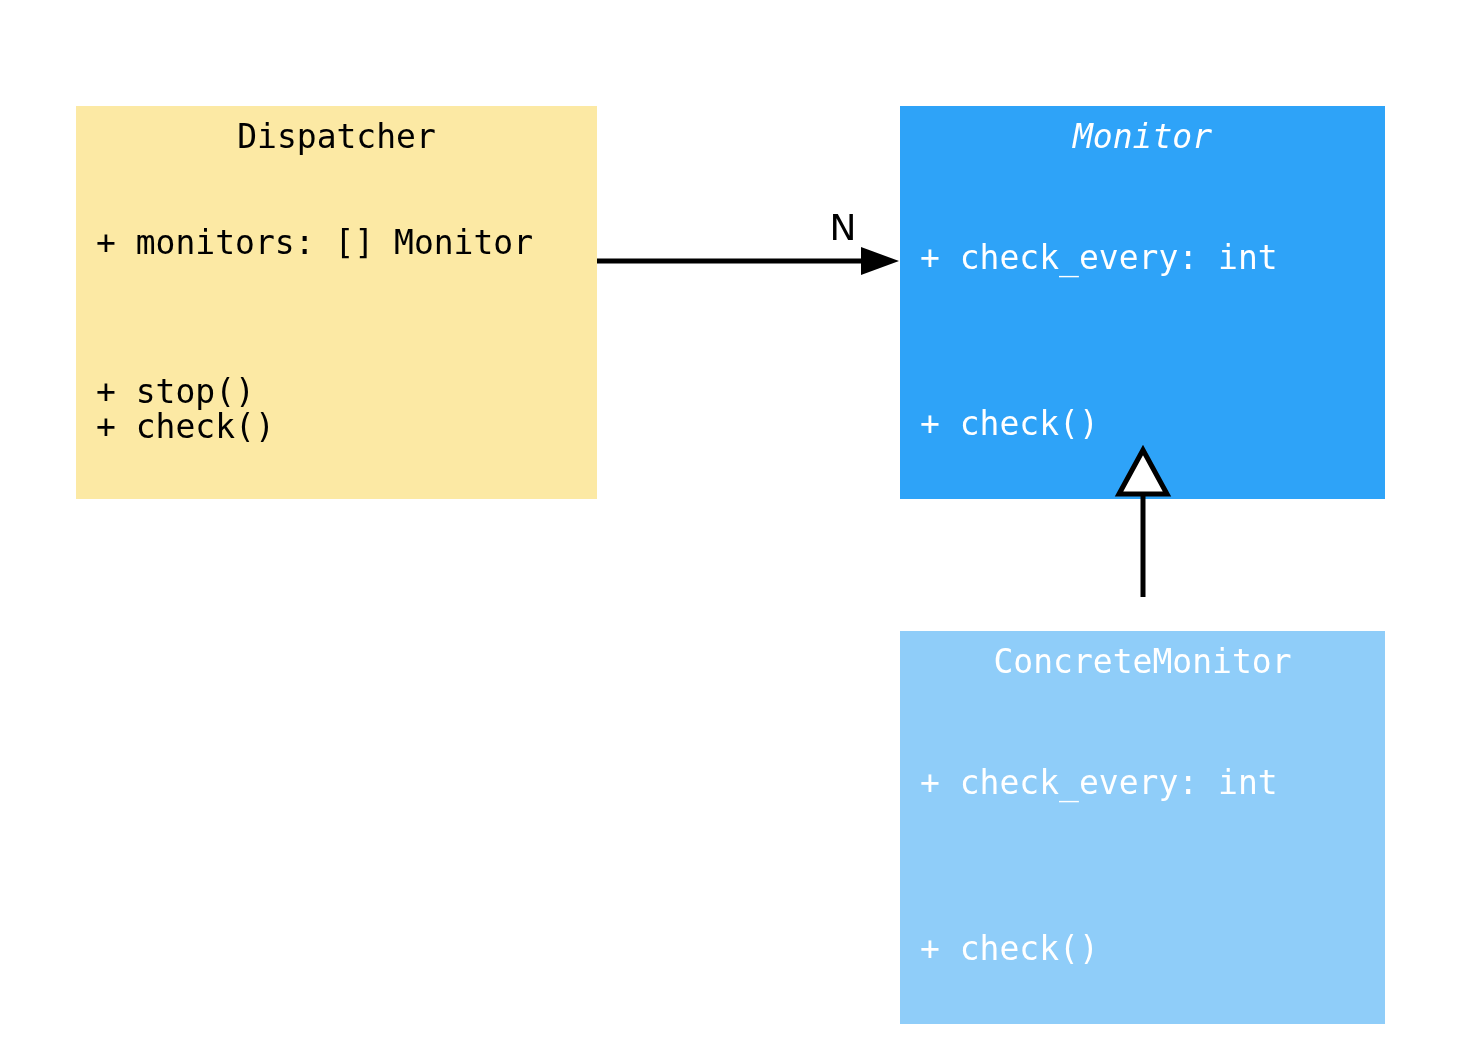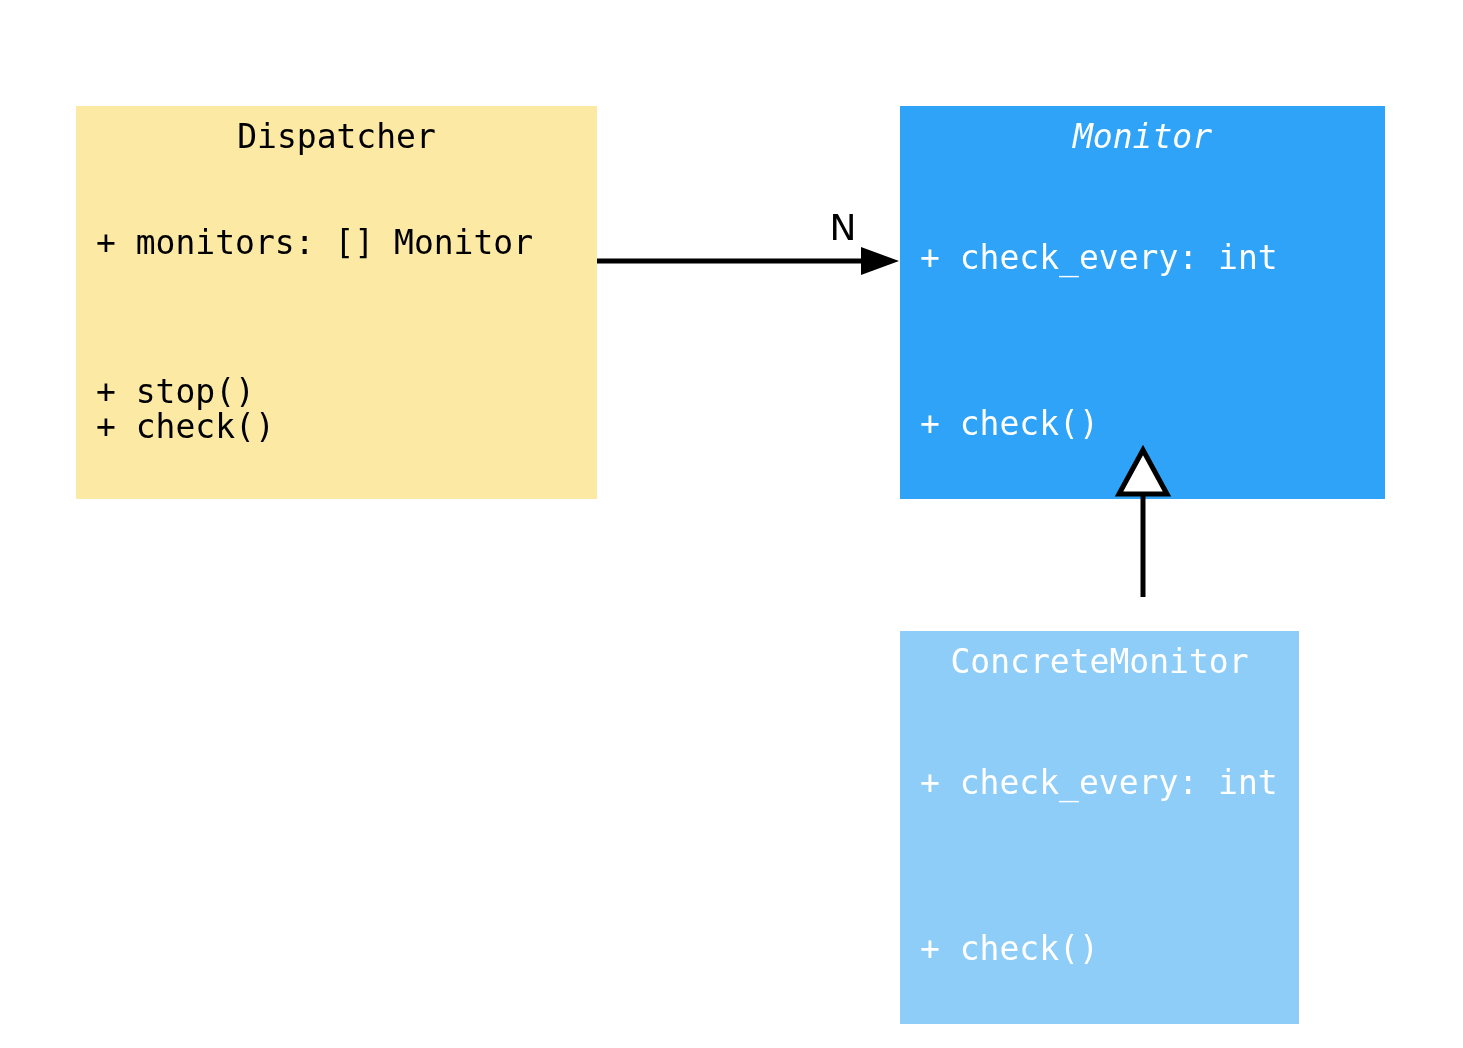--- a/index.html
+++ b/index.html
@@ -44,21 +44,21 @@
   .box-dispatcher { left: 76px; top: 76px; width: 521px; }
   .box-dispatcher .title   { height: 60px; }
   .box-dispatcher .attrs   { height: 121px; }
   .box-dispatcher .methods { height: 180px; }
   
   .box-monitor { left: 900px; top: 76px; width: 485px; }
   .box-monitor .title   { height: 60px; font-style: italic; }
   .box-monitor .attrs   { height: 150px; }
   .box-monitor .methods { height: 151px; }
   
-  .box-concrete { left: 900px; top: 601px; width: 399px; }
+  .box-concrete { left: 900px; top: 601px; width: 485px; }
   .box-concrete .title   { height: 60px; }
   .box-concrete .attrs   { height: 150px; }
   .box-concrete .methods { height: 151px; }
 
   .edge-layer {
     position: absolute;
     left: 0;
     top: 0;
     width: 1463px;
     height: 1048px;

